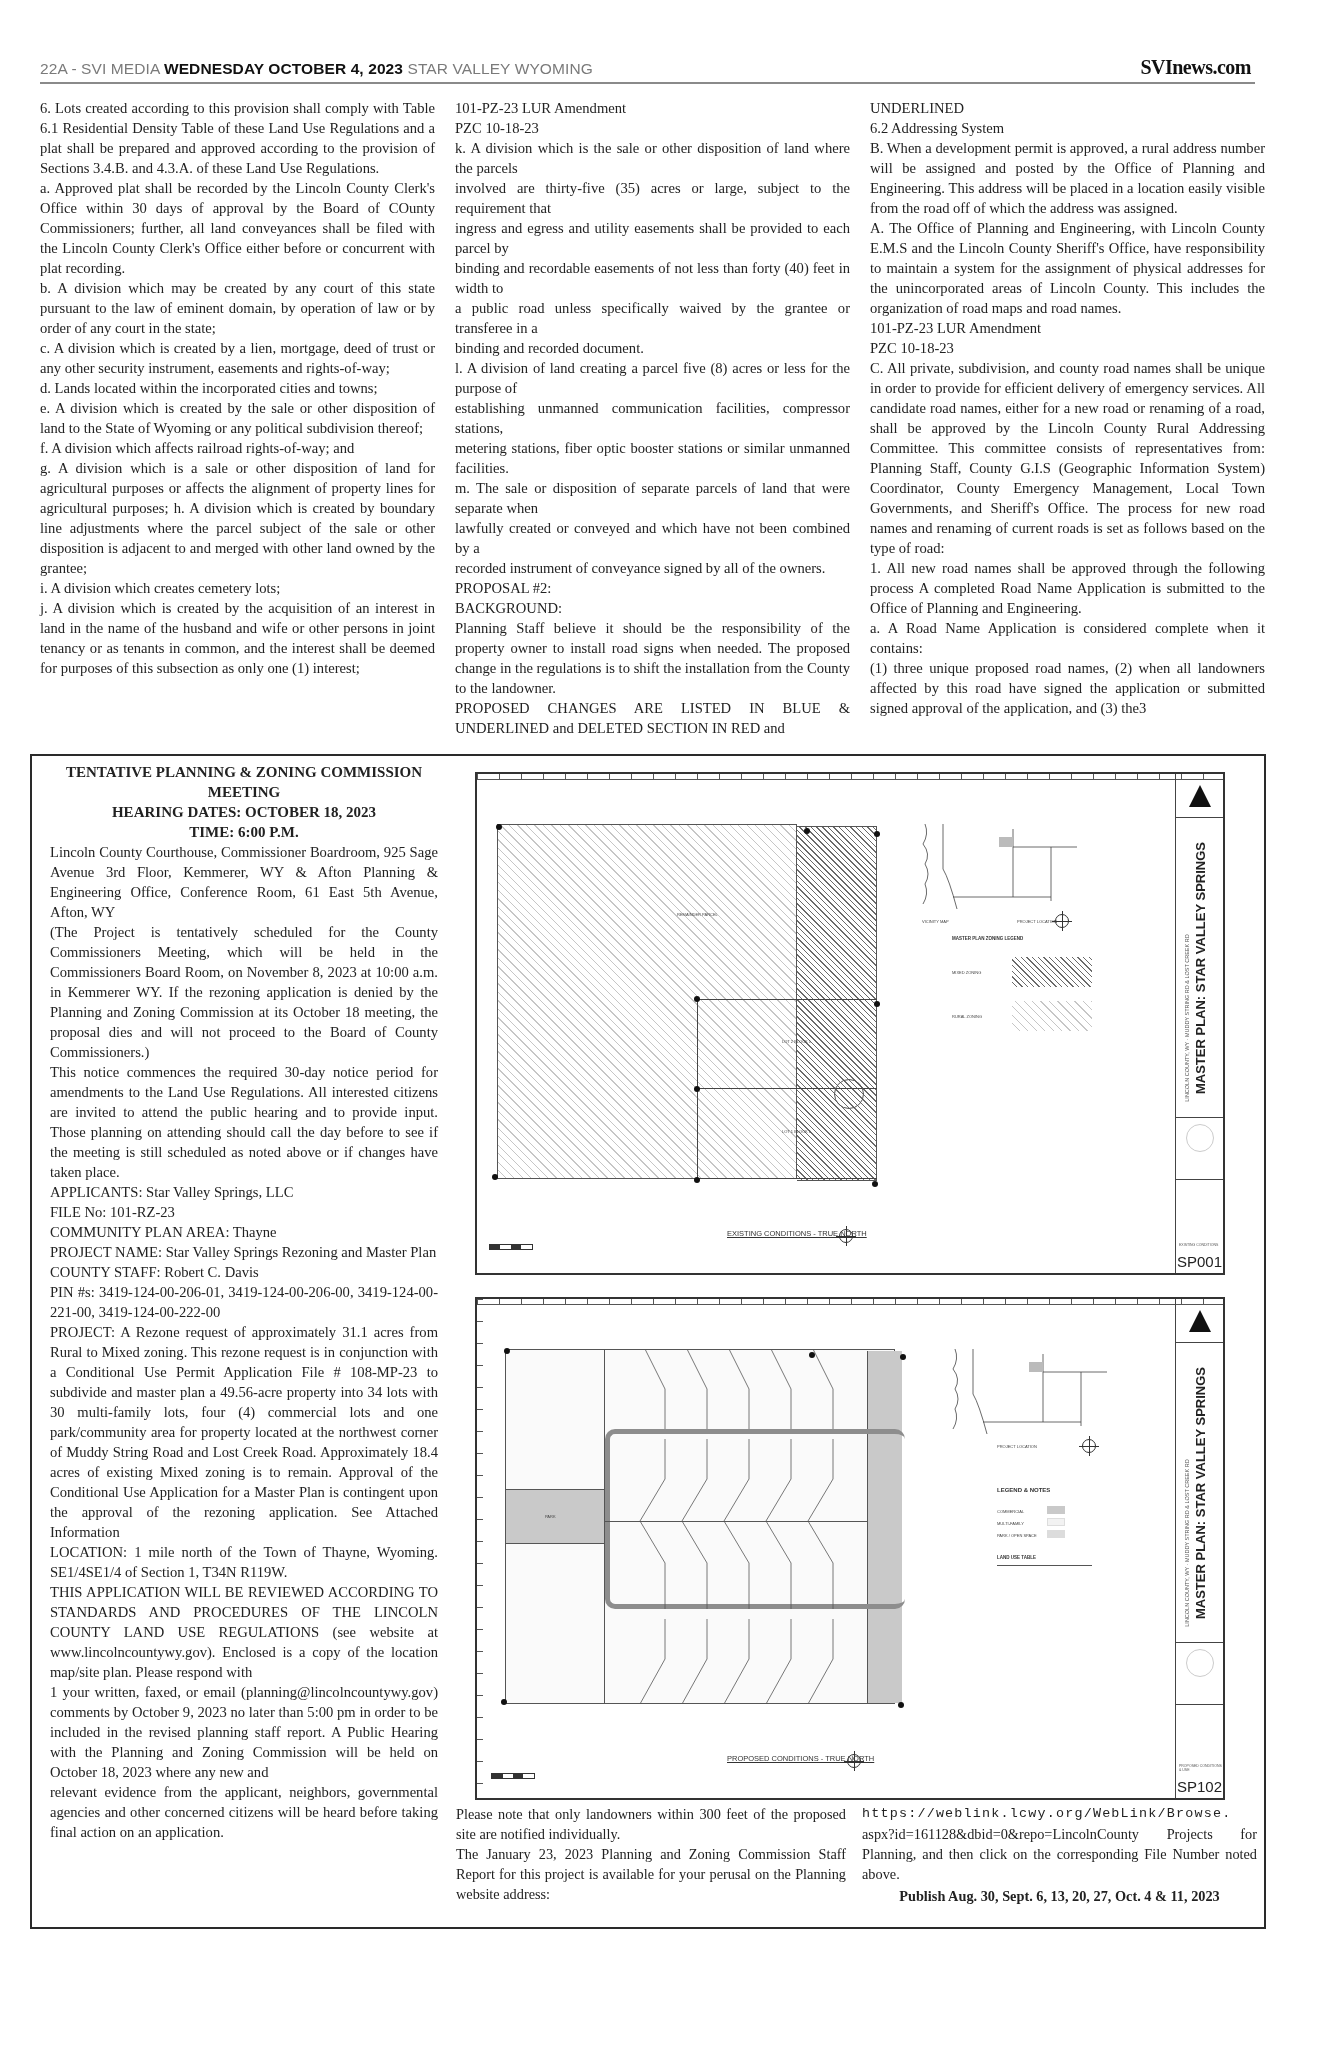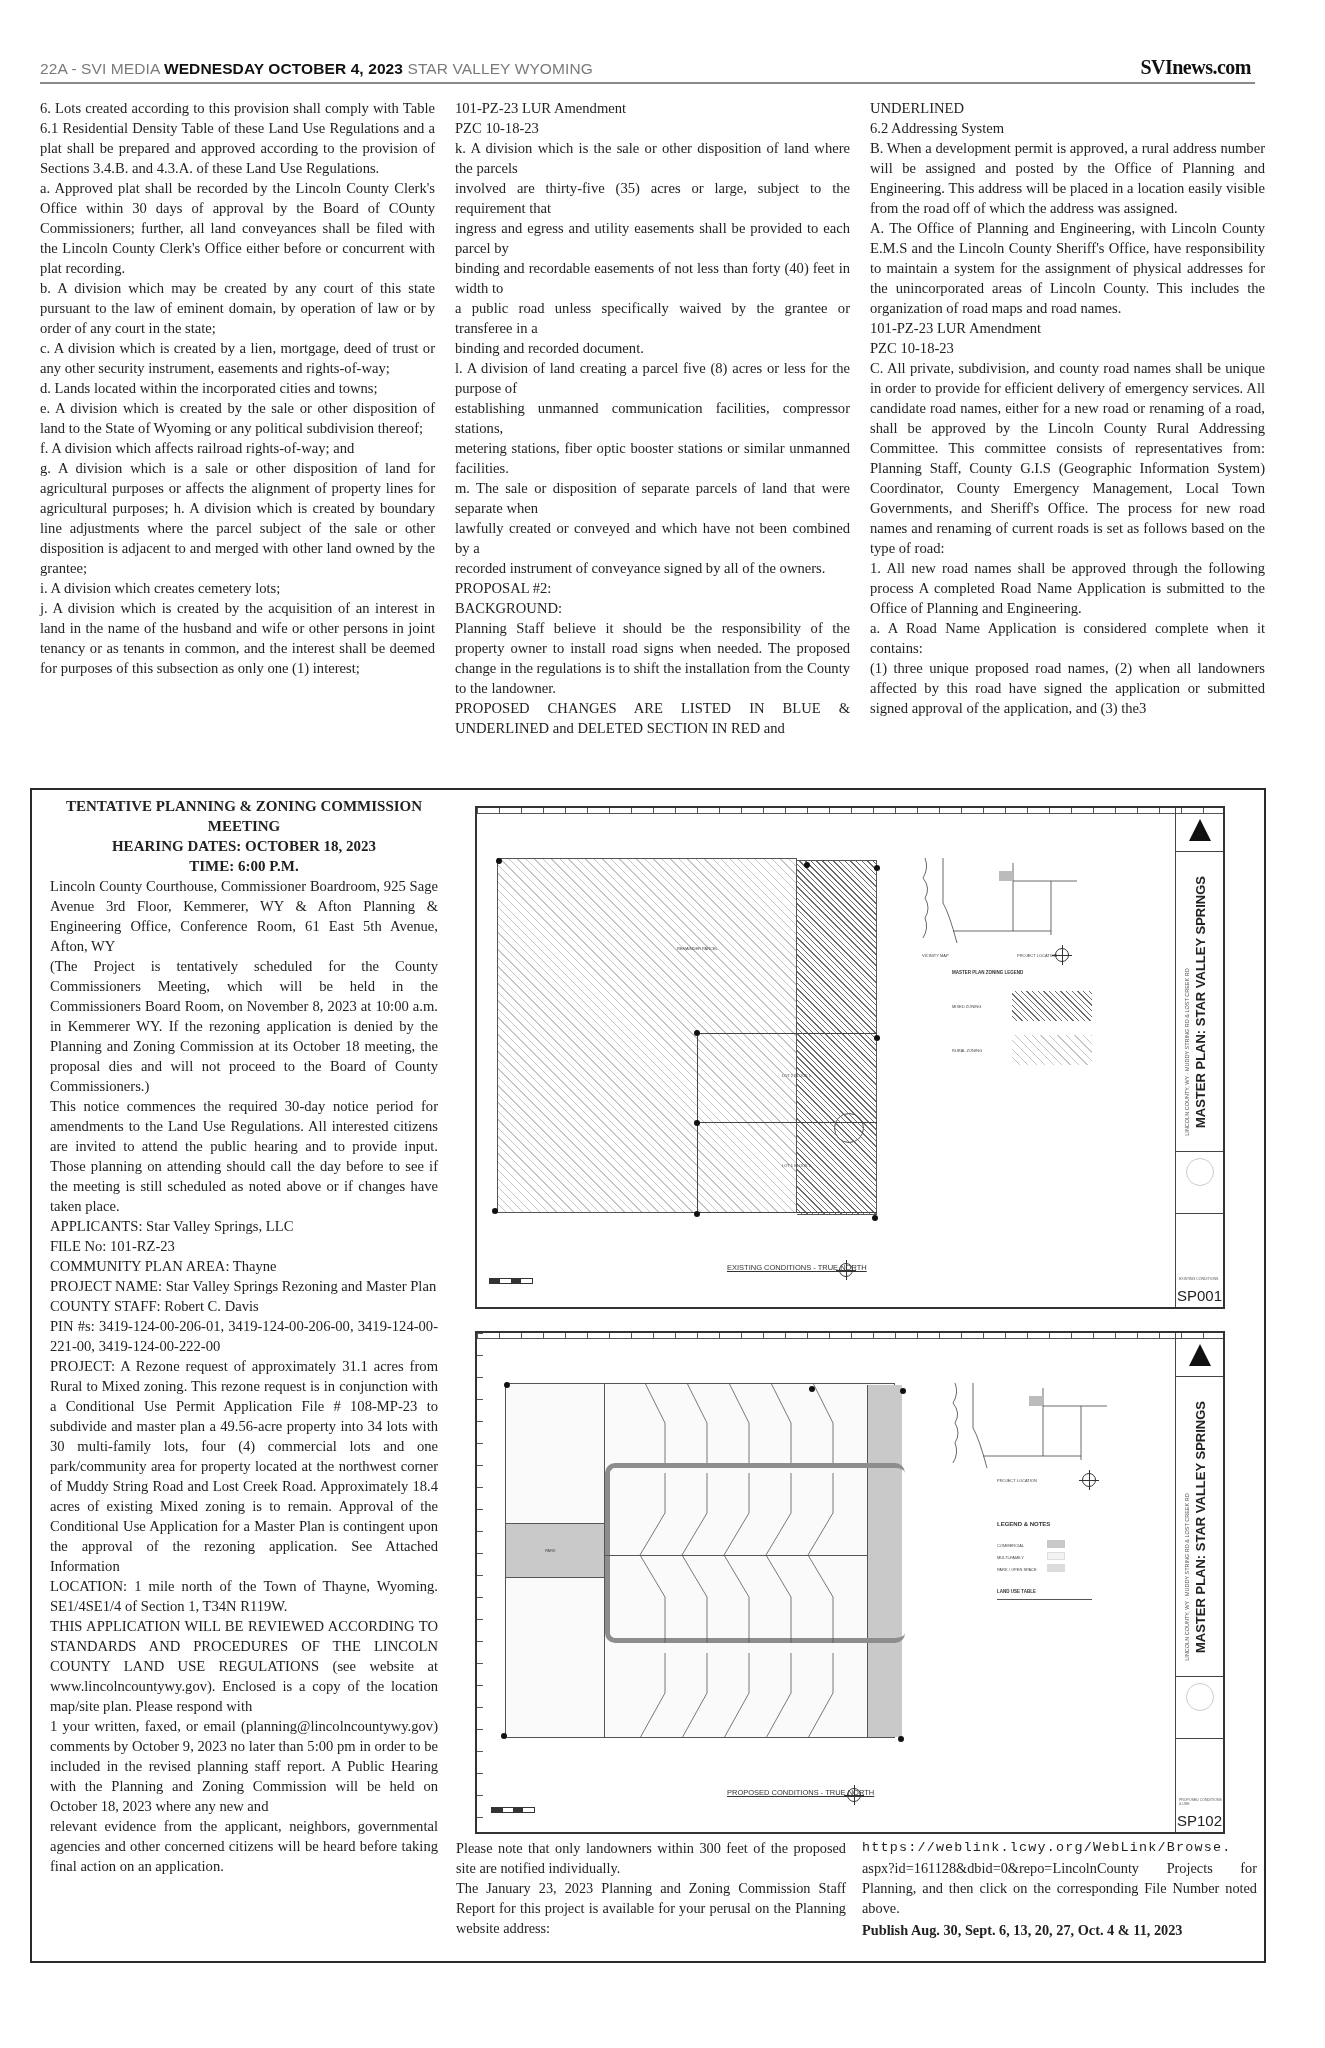--- a/index.html
+++ b/index.html
@@ -8,27 +8,27 @@
   .masthead .left { position: absolute; left: 0; top: 4px; font-size: 15.5px; color: #7a7a7a; letter-spacing: 0.1px; }
   .masthead .left b { color: #111; font-weight: 700; }
   .masthead .right { position: absolute; right: 4px; top: 0; font-family: "Liberation Serif", serif; font-weight: 700; font-size: 20px; color: #111; letter-spacing: -0.5px; }
 
   .col { position: absolute; top: 98px; font-size: 14.6px; line-height: 20px; text-align: justify; color: #222; }
   .col p { margin: 0; }
   .col1 { left: 40px; width: 395px; }
   .col2 { left: 455px; width: 395px; }
   .col3 { left: 870px; width: 395px; }
 
-  .notice-box { position: absolute; left: 30px; top: 788px; width: 1236px; height: 1175px; border: 2px solid #2a2a2a; }
+  .notice-box { position: absolute; left: 30px; top: 754px; width: 1236px; height: 1175px; border: 2px solid #2a2a2a; }
   .notice-left { position: absolute; left: 18px; top: 6px; width: 388px; font-size: 14.6px; line-height: 20px; text-align: justify; color: #222; }
   .notice-left .hd { text-align: center; font-weight: 700; font-size: 15px; line-height: 20px; }
   .notice-bottom-a { position: absolute; left: 424px; top: 1048px; width: 390px; font-size: 14.3px; line-height: 20px; text-align: justify; color: #222; font-family: "Liberation Sans Narrow", "Liberation Serif", serif; }
   .notice-bottom-b { position: absolute; left: 830px; top: 1048px; width: 395px; font-size: 14.3px; line-height: 20px; text-align: justify; color: #222; }
   .notice-bottom-b .url { font-family: "Liberation Mono", "DejaVu Sans Mono", monospace; font-size: 13.4px; letter-spacing: 1.2px; word-break: break-all; }
-  .notice-bottom-b .publish { text-align: left; font-weight: 700; margin-top: 2px; }
+  .notice-bottom-b .publish { text-align: center; font-weight: 700; margin-top: 2px; }
 
   .sheet { position: absolute; border: 2px solid #333; background: #fff; }
   .sheet1 { left: 475px; top: 808px; width: 750px; height: 503px; }
   .sheet2 { left: 475px; top: 1333px; width: 750px; height: 503px; }
   .sheet .ticks { position: absolute; left: 0; right: 0; top: 0; height: 6px; border-bottom: 1px solid #555;
       background: repeating-linear-gradient(90deg, #555 0 1px, transparent 1px 22px); }
   .sheet .vticks { position: absolute; left: 0; top: 0; bottom: 0; width: 6px;
       background: repeating-linear-gradient(180deg, #555 0 1px, transparent 1px 22px); }
   .title-block { position: absolute; right: 0; top: 0; bottom: 0; width: 48px; border-left: 1px solid #444; }
   .tb-logo { position: absolute; left: 0; right: 0; top: 0; height: 44px; border-bottom: 1px solid #444; display:flex; align-items:center; justify-content:center; }

